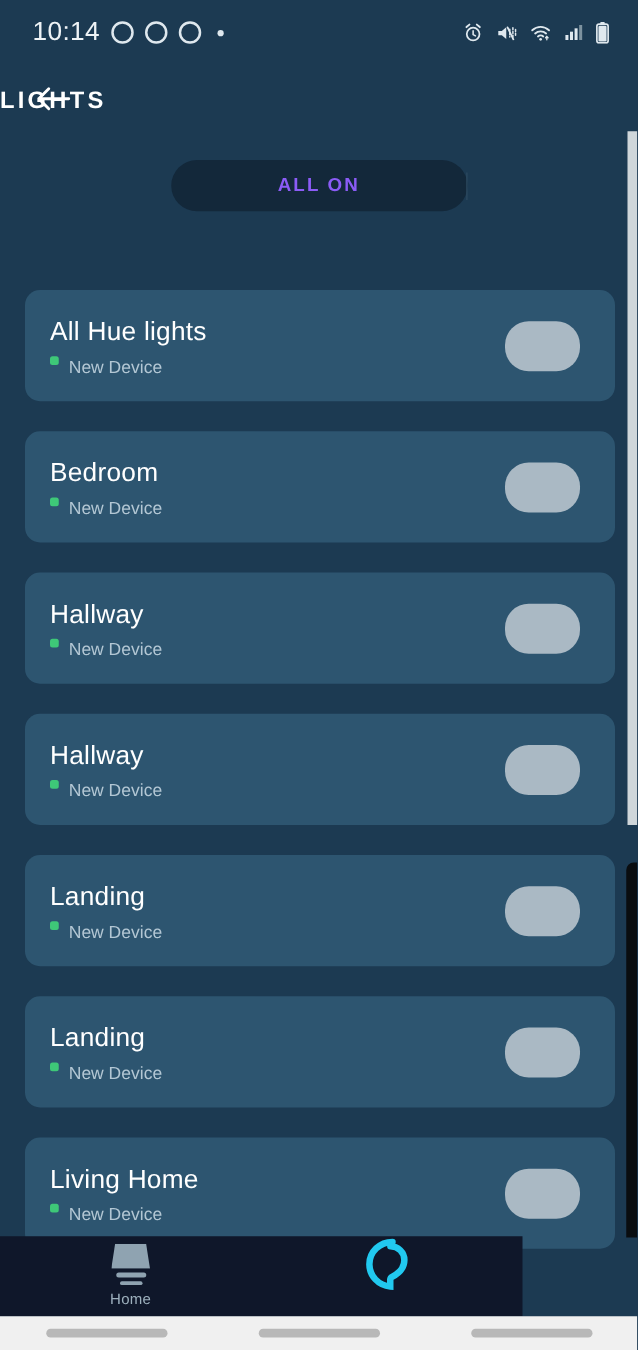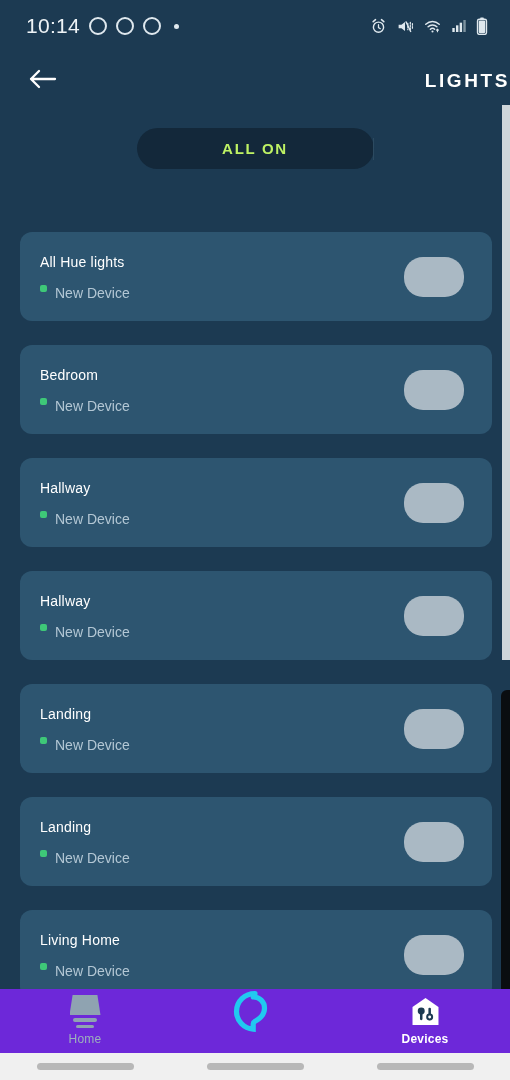--- a/index.html
+++ b/index.html
@@ -28,48 +28,48 @@
   .header {
     position:absolute; top:56px; left:0; width:510px; height:50px;
     display:flex; align-items:center;
   }
   .back-btn {
     position:absolute; left:24px; top:50%; transform:translateY(-50%);
     width:38px; height:38px; display:flex; align-items:center; justify-content:center;
     cursor:pointer;
   }
   .page-title {
-    width:100%; text-align:right;
+    width:100%; text-align:left;
     color:#ffffff; font-size:19px; font-weight:bold; letter-spacing:2.6px;
   }
 
   
   .allpill {
     position:absolute; top:128px; left:137px;
     width:237px; height:41px;
     background:#13283a; border-radius:21px;
     display:flex; align-items:center;
   }
   .allpill-seg {
     flex:1; text-align:center;
-    color:#bef264; font-size:15px; font-weight:bold; letter-spacing:1.7px;
+    color:#8b5cf6; font-size:15px; font-weight:bold; letter-spacing:1.7px;
     cursor:pointer; line-height:41px;
   }
   .allpill-div { width:1px; height:22px; background:#2c4a60; }
 
   
   .scrollarea { position:absolute; top:232px; left:0; width:510px; height:768px; overflow:hidden; }
   .card {
     position:absolute; left:20px; width:472px; height:89px;
     background:#2d5570; border-radius:12px;
     cursor:pointer;
   }
   .card-title {
     position:absolute; left:20px; top:22px;
-    color:#ffffff; font-size:14px; letter-spacing:.2px;
+    color:#ffffff; font-size:21px; letter-spacing:.2px;
   }
   .card-sub {
     position:absolute; left:20px; top:53px;
     display:flex; align-items:flex-start; gap:8px;
   }
   .green-dot { width:7px; height:7px; background:#3ec878; border-radius:2px; display:block; }
   .card-sub-text { color:#b3c7d4; font-size:14px; }
   .toggle {
     position:absolute; right:28px; top:50%; transform:translateY(-50%);
     width:60px; height:40px; background:#aab9c4; border-radius:19px;
@@ -81,22 +81,22 @@
     position:absolute; right:0; top:105px; width:8px; height:555px;
     background:#cfd6da; border-radius:0;
   }
   .scrollbar-dark {
     position:absolute; right:0; top:690px; width:9px; height:300px;
     background:#0a0d10; border-top-left-radius:6px;
   }
 
   
   .bottomnav {
-    position:absolute; left:0; bottom:27px; width:510px; height:64px;
-    background:#6d28d9;
+    position:absolute; left:0; bottom:27px; width:418px; height:64px;
+    background:#0f172a;
     display:flex; align-items:flex-start; justify-content:space-around;
     padding-top:7px;
   }
   .navitem {
     width:102px; display:flex; flex-direction:column; align-items:center; gap:5px;
     cursor:pointer;
   }
   .navicon { height:31px; display:flex; align-items:center; justify-content:center; }
   .navlabel { font-size:12px; color:#9db0bd; letter-spacing:.2px; }
   .navlabel.active { color:#ffffff; font-weight:bold; }
@@ -274,33 +274,20 @@
     <div class="navitem">
       <div class="navicon">
         <svg width="46" height="46" viewBox="0 0 46 46">
           <path d="M23 4.5c-10.2 0-18.5 8-18.5 17.9 0 9.3 7.3 17 16.7 17.8v-5.3c0-1 .6-1.9 1.5-2.4 6.1-3.2 9.8-8.2 9.8-13.6 0-6-5-10.9-11.2-10.9" fill="none" stroke="#21c9f0" stroke-width="5.2" stroke-linecap="round"></path>
         </svg>
       </div>
       <div class="navlabel"></div>
     </div>
 
 
-    <div class="navitem">
-      <div class="navicon">
-        <svg width="31" height="31" viewBox="0 0 32 32">
-          <path d="M16 2 2.6 11.4V30h26.8V11.4z" fill="#ffffff"></path>
-          <circle cx="11.6" cy="15.4" r="3.6" fill="#1c3a52"></circle>
-          <rect x="10.3" y="17.5" width="2.6" height="7.5" rx="1.2" fill="#1c3a52"></rect>
-          <rect x="19" y="12" width="2.6" height="13" rx="1.2" fill="#1c3a52"></rect>
-          <circle cx="20.3" cy="21.6" r="3.6" fill="#1c3a52"></circle>
-          <circle cx="20.3" cy="21.6" r="1.5" fill="#ffffff"></circle>
-        </svg>
-      </div>
-      <div class="navlabel active">Devices</div>
-    </div>
 
   </div>
 
   <div class="gesturebar">
     <div class="gesture-pill"></div>
     <div class="gesture-pill"></div>
     <div class="gesture-pill"></div>
   </div>
 
 </div>

